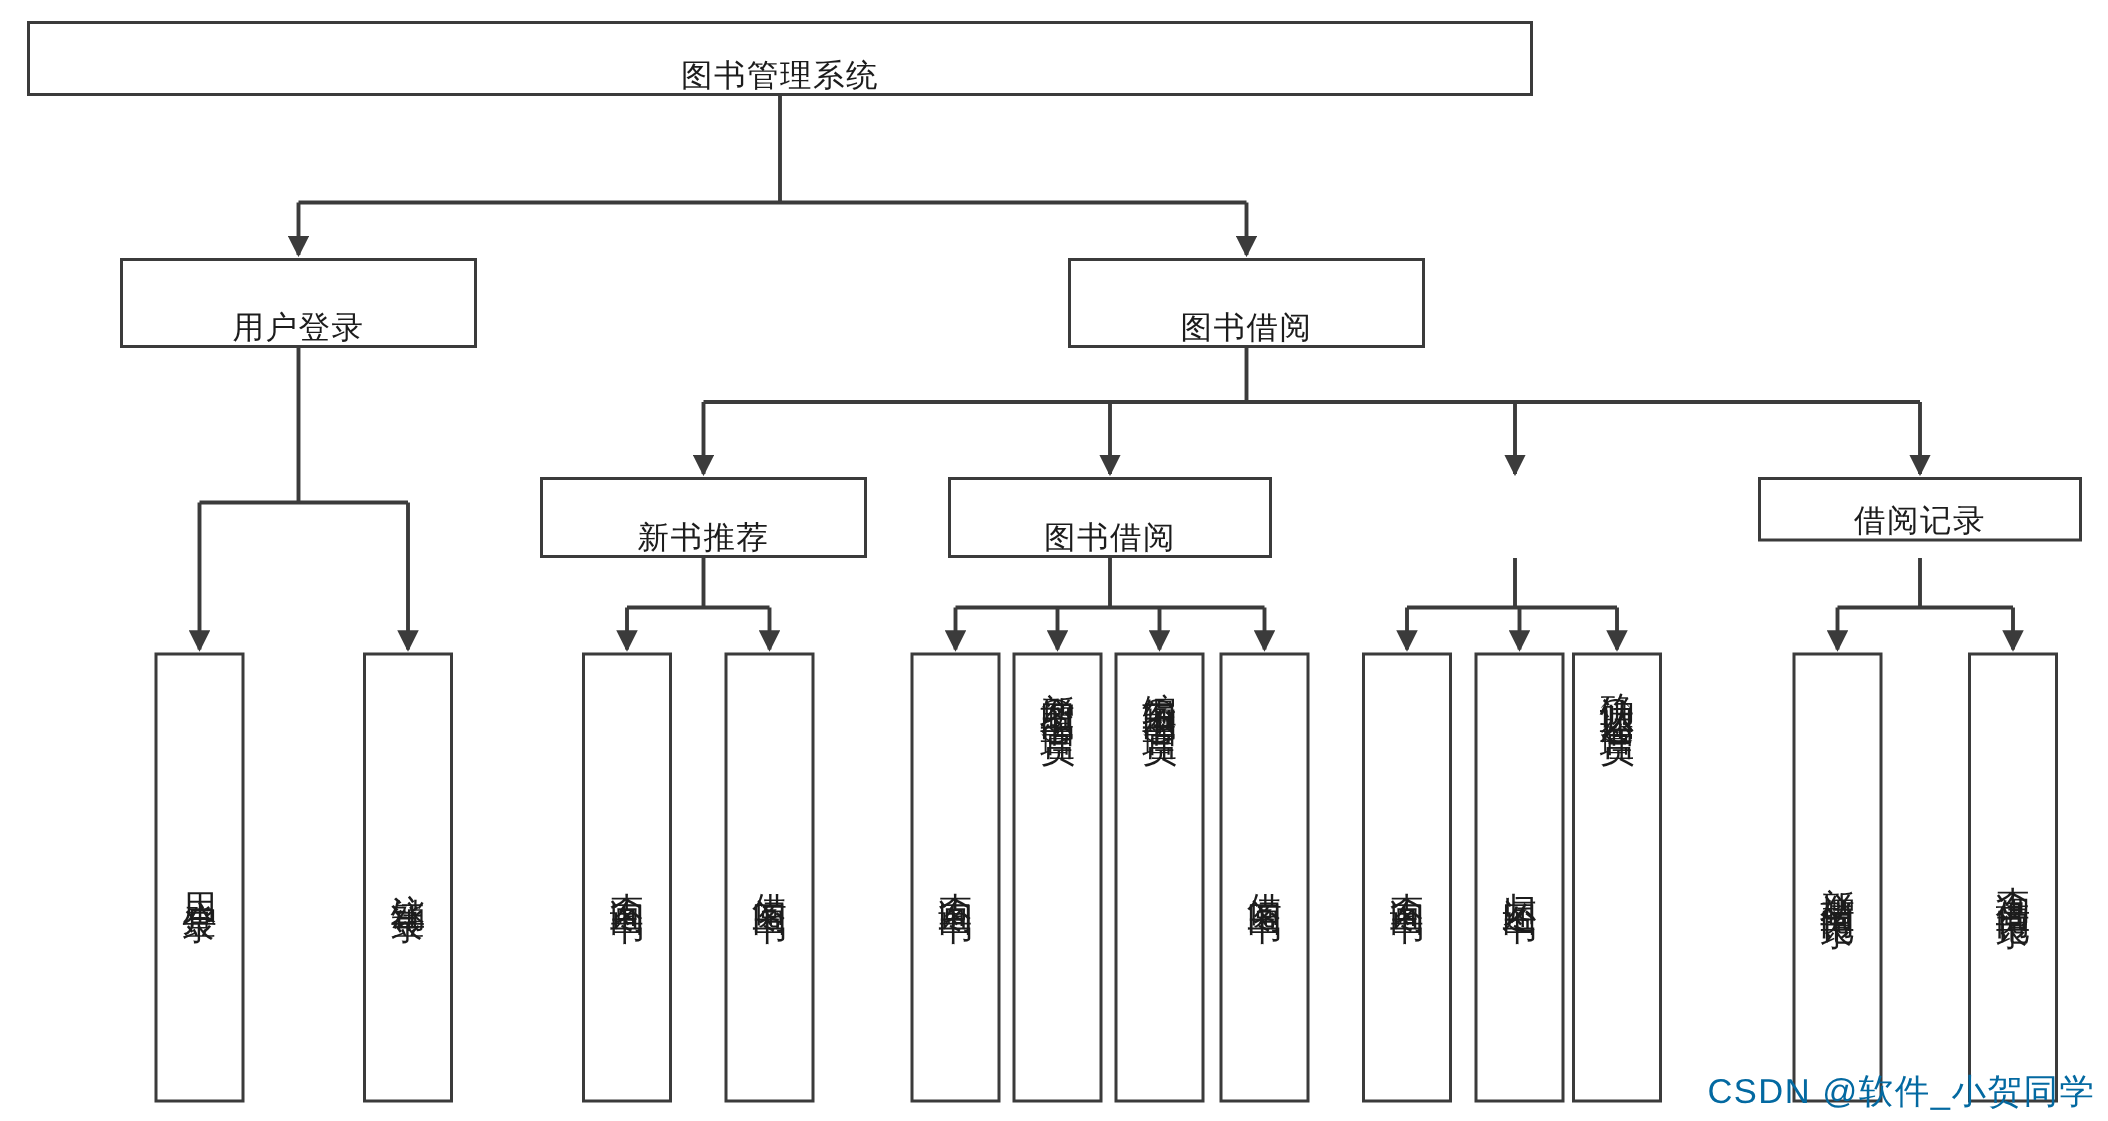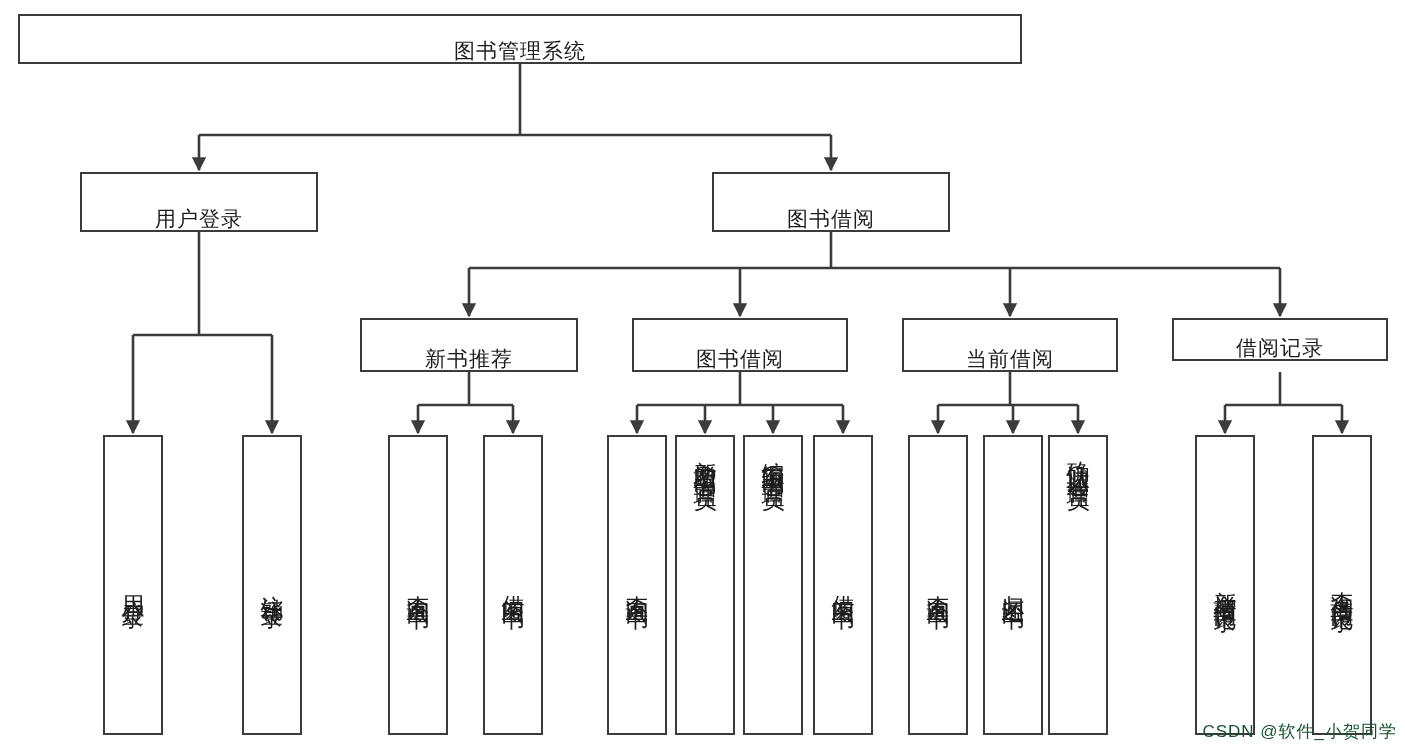--- a/index.html
+++ b/index.html
@@ -43,22 +43,22 @@
     font-size:23px;
     color:#1c1c1c;
     letter-spacing:4px;
     line-height:1;
     padding:6px 0;
   }
   #watermark{
     position:absolute;
     right:8px;
     bottom:4px;
-    font-size:17px;
-    color:#14532d;
+    font-size:23px;
+    color:#0369a1;
     letter-spacing:1px;
     white-space:nowrap;
     pointer-events:none;
   }
 </style>
 </head>
 <body>
 
 <div id="diagram-root">
 
@@ -115,23 +115,20 @@
   <div class="node-box" style="left:712px;top:172px;width:238px;height:60px;">
     <span class="node-label">图书借阅</span>
   </div>
 
   <div class="node-box" style="left:360px;top:318px;width:218px;height:54px;">
     <span class="node-label">新书推荐</span>
   </div>
   <div class="node-box" style="left:632px;top:318px;width:216px;height:54px;">
     <span class="node-label">图书借阅</span>
   </div>
-  <div class="node-box" style="left:902px;top:318px;width:216px;height:54px;">
-    <span class="node-label">当前借阅</span>
-  </div>
   <div class="node-box" style="left:1172px;top:318px;width:216px;height:43px;">
     <span class="node-label">借阅记录</span>
   </div>
 
   <div id="leaf-layer">
       <div class="leaf-box v-center" style="left: 103px; top: 435px; width: 60px; height: 300px;">
         <span class="leaf-label">用户登录</span>
       </div>
       <div class="leaf-box v-center" style="left: 242px; top: 435px; width: 60px; height: 300px;">
         <span class="leaf-label">注销登录</span>

